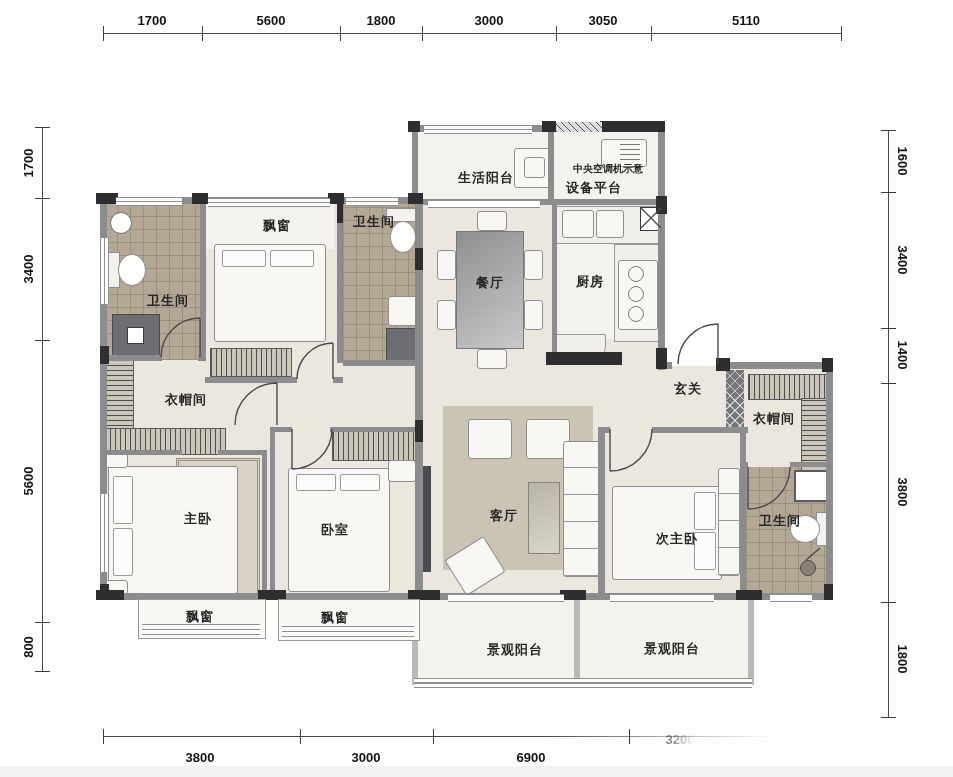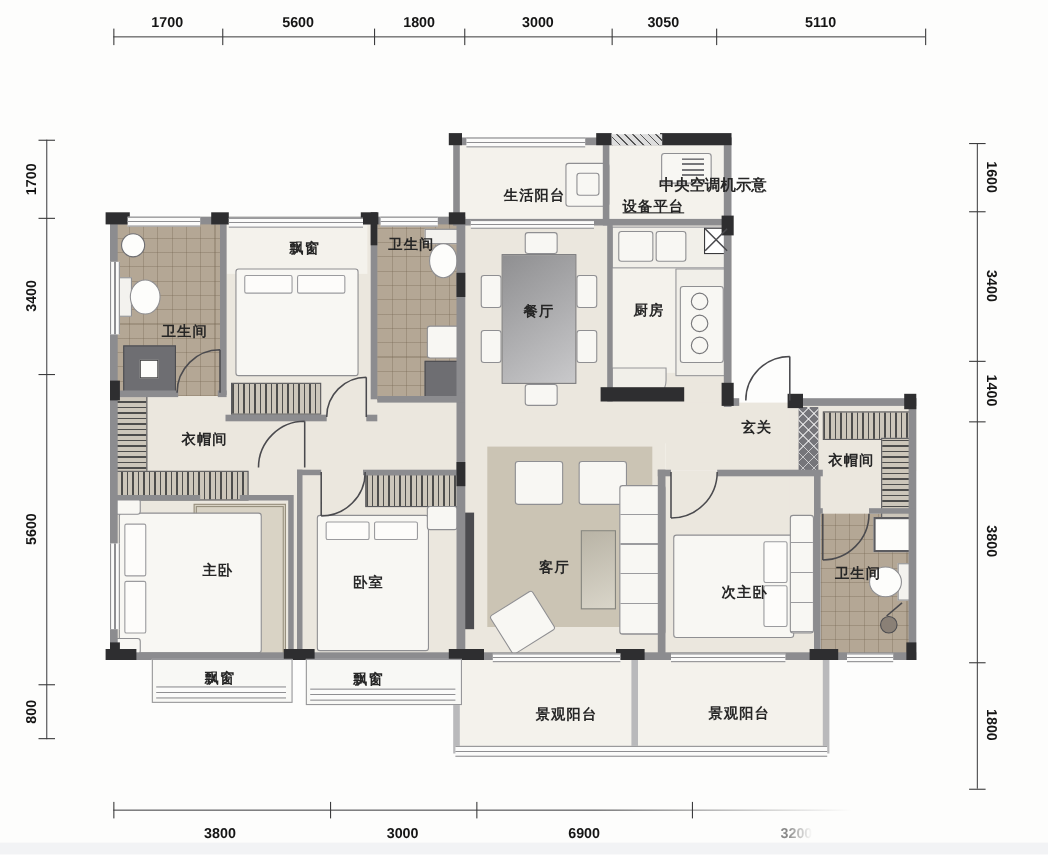--- a/index.html
+++ b/index.html
@@ -238,22 +238,22 @@
       <path d="M292,429 L292,469 M292,469 A40,40 0 0 0 332,429"></path>
       <path d="M200,357 L200,318 M200,318 A39,39 0 0 0 161,357"></path>
       <path d="M610,429 L610,471 M610,471 A42,42 0 0 0 652,429"></path>
       <path d="M748,467 L748,509 M748,509 A42,42 0 0 0 790,467"></path>
       <path d="M641,208 L661,228 M661,208 L641,228"></path>
       <path d="M806,560 L820,548"></path>
     </g>
   </svg>
 
   <span class="lbl" style="left:486px;top:178px;">生活阳台</span>
-  <span class="lbl" style="left:608px;top:169px;font-size:14px;letter-spacing:0;margin-left:40px;">中央空调机示意</span>
-  <span class="lbl" style="left:594px;top:188px;font-size:13px;text-decoration:underline;">设备平台</span>
+  <span class="lbl" style="left:608px;top:169px;font-size:10px;letter-spacing:0;">中央空调机示意</span>
+  <span class="lbl" style="left:594px;top:188px;font-size:13px;">设备平台</span>
   <span class="lbl" style="left:490px;top:283px;">餐厅</span>
   <span class="lbl" style="left:590px;top:282px;">厨房</span>
   <span class="lbl" style="left:688px;top:389px;">玄关</span>
   <span class="lbl" style="left:168px;top:301px;">卫生间</span>
   <span class="lbl" style="left:374px;top:222px;">卫生间</span>
   <span class="lbl" style="left:780px;top:521px;">卫生间</span>
   <span class="lbl" style="left:277px;top:226px;">飘窗</span>
   <span class="lbl" style="left:186px;top:400px;">衣帽间</span>
   <span class="lbl" style="left:774px;top:419px;">衣帽间</span>
   <span class="lbl" style="left:198px;top:519px;">主卧</span>
@@ -305,16 +305,16 @@
   <span class="dim dimR" style="left:902px;top:659px;">1800</span>
 
   <i class="a" style="left:103px;top:736px;width:707px;height:1px;background:linear-gradient(to right,#4a4a4c 0%,#4a4a4c 62%,rgba(74,74,76,0) 95%);"></i>
   <i class="a tick" style="left:103px;top:729px;width:1px;height:15px;"></i>
   <i class="a tick" style="left:300px;top:729px;width:1px;height:15px;"></i>
   <i class="a tick" style="left:433px;top:729px;width:1px;height:15px;"></i>
   <i class="a tick" style="left:629px;top:729px;width:1px;height:15px;"></i>
   <span class="dim" style="left:200px;top:757px;">3800</span>
   <span class="dim" style="left:366px;top:757px;">3000</span>
   <span class="dim" style="left:531px;top:757px;">6900</span>
-  <span class="dim" style="left:680px;top:757px;opacity:.5;-webkit-mask-image:linear-gradient(to right,#000 20%,transparent 100%);mask-image:linear-gradient(to right,#000 20%,transparent 100%);margin-left:44px;">3200</span>
+  <span class="dim" style="left:680px;top:739px;opacity:.5;-webkit-mask-image:linear-gradient(to right,#000 20%,transparent 100%);mask-image:linear-gradient(to right,#000 20%,transparent 100%);">3200</span>
 
   <i class="a botstrip" style="left:0;top:766px;width:953px;height:11px;"></i>
 </div>
 
 </body></html>

